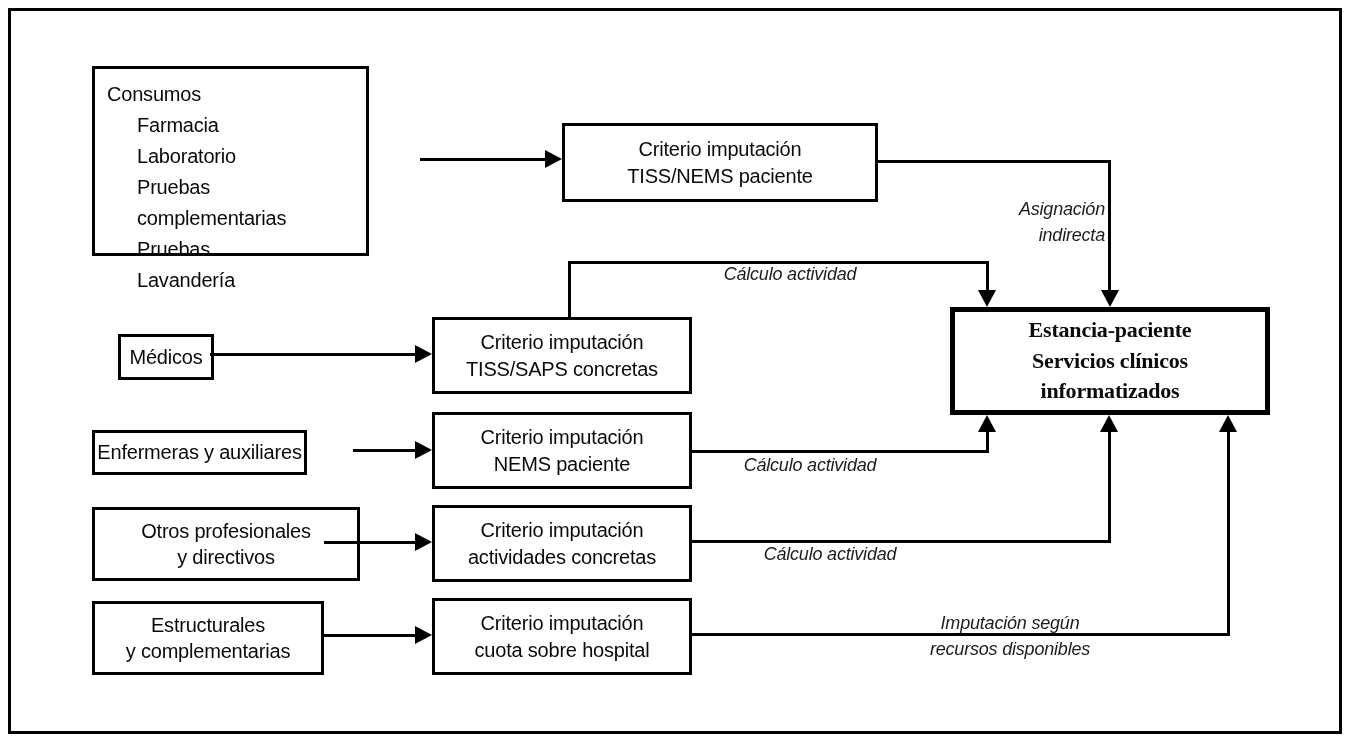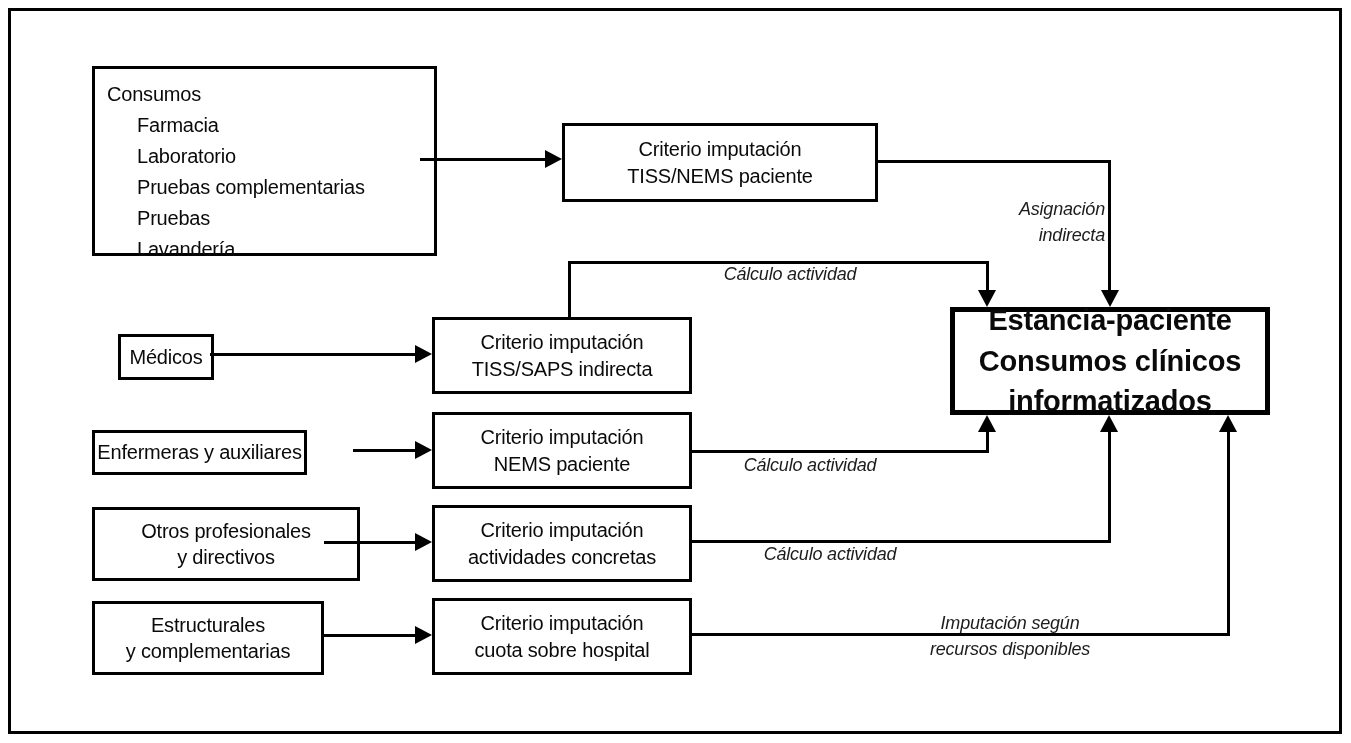--- a/index.html
+++ b/index.html
@@ -9,21 +9,21 @@
   }
   .frame {
     position:absolute; left:8px; top:8px; width:1334px; height:726px;
     border:3px solid #000; box-sizing:border-box;
   }
   .node {
     position:absolute; background:#fff; border:3px solid #000; box-sizing:border-box;
     display:flex; flex-direction:column; justify-content:center; align-items:center;
     text-align:center; font-size:20px; line-height:1.32; letter-spacing:-0.2px;
   }
-  .node.bold { border-width:5px; font-weight:bold; font-size:29px; line-height:1.4; }
+  .node.bold { border-width:5px; font-weight:bold; font-size:22px; line-height:1.4;font-family:Liberation Serif, serif; }
   .node.list {
     justify-content:flex-start; align-items:flex-start; text-align:left;
     padding:10px 6px 6px 12px; line-height:1.55;
   }
   .node.list .sub { padding-left:30px; }
   .hline, .vline { position:absolute; background:#000; }
   .hline { height:3px; }
   .vline { width:3px; }
   .arr { position:absolute; width:0; height:0; }
   .arr.right { border-top:9px solid transparent; border-bottom:9px solid transparent; border-left:17px solid #000; }
@@ -35,41 +35,41 @@
   }
   .elabel.center { text-align:center; }
   .elabel.rightal { text-align:right; }
 </style>
 </head>
 <body>
 
 <div class="canvas">
   <div class="frame"></div>
 
-  <div class="node list" style="left:92px; top:66px; width:345px; height:190px;">
+  <div class="node list" style="left:92px; top:66px; width:277px; height:190px;">
     <span>Consumos</span>
     <span class="sub">Farmacia</span>
     <span class="sub">Laboratorio</span>
     <span class="sub">Pruebas complementarias</span>
     <span class="sub">Pruebas</span>
     <span class="sub">Lavandería</span>
   </div>
 
   <div class="node" style="left:562px; top:123px; width:316px; height:79px;">
     <span>Criterio imputación</span>
     <span>TISS/NEMS paciente</span>
   </div>
 
   <div class="node" style="left:92px; top:334px; width:96px; height:46px;margin-left:26px;">
     <span>Médicos</span>
   </div>
 
   <div class="node" style="left:432px; top:317px; width:260px; height:77px;">
     <span>Criterio imputación</span>
-    <span>TISS/SAPS indirecta</span>
+    <span>TISS/SAPS concretas</span>
   </div>
 
   <div class="node" style="left:92px; top:430px; width:215px; height:45px;">
     <span>Enfermeras y auxiliares</span>
   </div>
 
   <div class="node" style="left:432px; top:412px; width:260px; height:77px;">
     <span>Criterio imputación</span>
     <span>NEMS paciente</span>
   </div>
@@ -89,21 +89,21 @@
     <span>y complementarias</span>
   </div>
 
   <div class="node" style="left:432px; top:598px; width:260px; height:77px;">
     <span>Criterio imputación</span>
     <span>cuota sobre hospital</span>
   </div>
 
   <div class="node bold" style="left:950px; top:307px; width:320px; height:108px;">
     <span>Estancia-paciente</span>
-    <span>Consumos clínicos</span>
+    <span>Servicios clínicos</span>
     <span>informatizados</span>
   </div>
 
   <div class="hline" style="left:420px; top:158px; width:128px;"></div>
   <div class="arr right" style="left:545px; top:150px;"></div>
 
   <div class="hline" style="left:877px; top:160px; width:234px;"></div>
   <div class="vline" style="left:1108px; top:160px; height:132px;"></div>
   <div class="arr down" style="left:1101px; top:290px;"></div>
 

